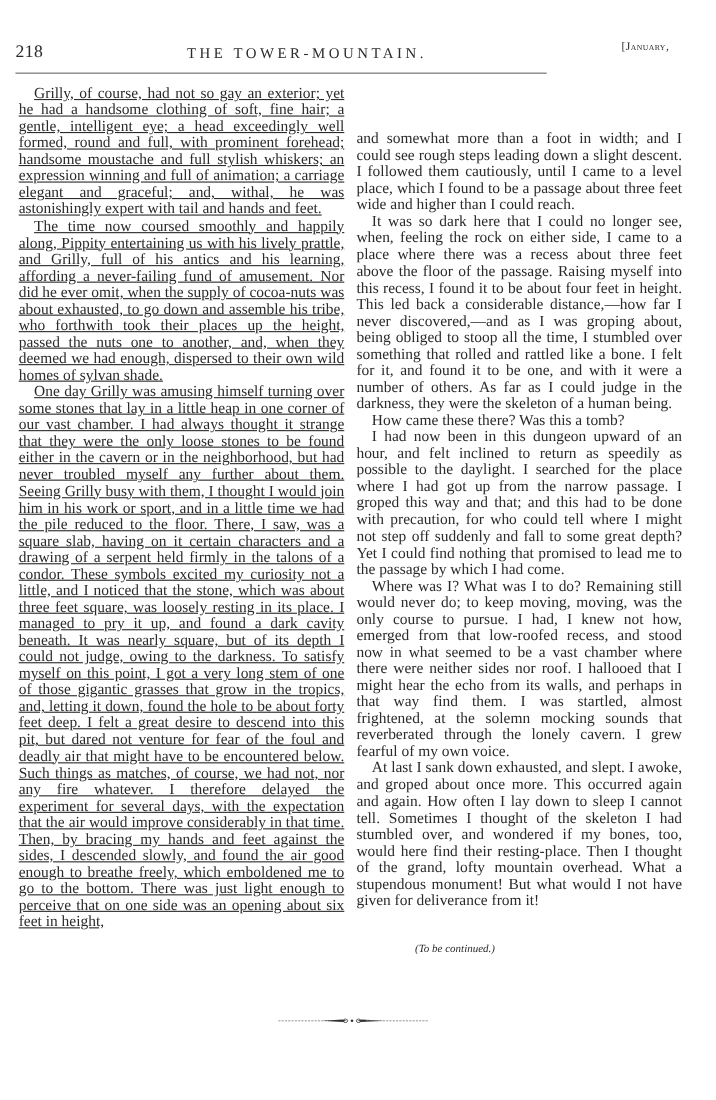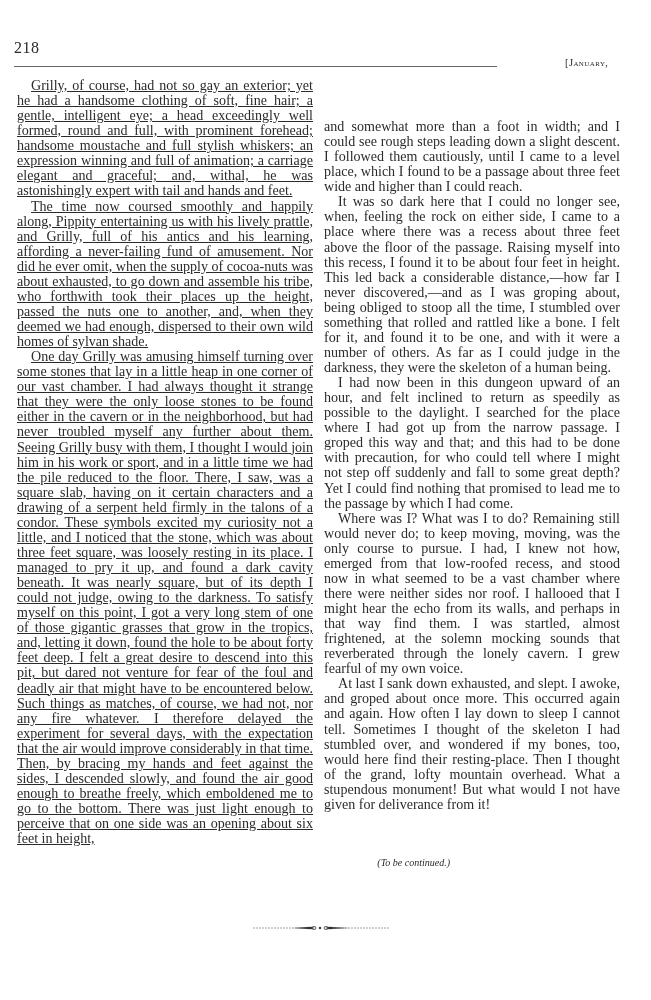--- a/index.html
+++ b/index.html
@@ -3,48 +3,50 @@
 <meta charset="utf-8">
 <style>
   html, body { margin: 0; padding: 0; }
   body {
     width: 651px; height: 1000px; background: #ffffff; position: relative; overflow: hidden;
     font-family: "Liberation Serif", "DejaVu Serif", serif; color: #2a2a2a;
   }
   .header { position: absolute; left: 14px; top: 39px; width: 483px; height: 20px; }
   .page-num { position: absolute; left: 0; top: 0; font-size: 16px; letter-spacing: 0.5px; }
   .running-title { position: absolute; left: 156px; top: 2px; font-size: 13.5px; letter-spacing: 3.2px; }
-  .running-month { position: absolute; left: 565px; top: 37px; font-size: 10.5px; font-variant: small-caps; letter-spacing: 0.4px; margin-top: 20px; }
+  .running-month { position: absolute; left: 565px; top: 37px; font-size: 10.5px; font-variant: small-caps; letter-spacing: 0.4px; }
   .rule { position: absolute; left: 14px; top: 66px; width: 483px; height: 1px; background: #666; }
   .col { position: absolute; top: 78px; width: 296px; font-size: 14.05px; line-height: 15.06px; text-align: justify; }
   .col.left { left: 17px; text-decoration: underline; }
   .col.right { left: 324px; }
   .col p { margin: 0; text-indent: 14px; }
   .col p.noindent { text-indent: 0; margin-top: 41px; }
   .cont { position: absolute; left: 200px; top: 857px; width: 250px; text-align: right; font-style: italic; font-size: 10px; }
   .ornament { position: absolute; left: 253px; top: 925px; width: 136px; height: 6px; }
 </style>
 </head>
 <body>
 
 <div class="header">
   <span class="page-num">218</span>
+  <span class="running-title">THE TOWER-MOUNTAIN.</span>
 </div>
 <span class="running-month">[January,</span>
 <div class="rule"></div>
 
 <div class="col left">
   <p>Grilly, of course, had not so gay an exterior; yet he had a handsome clothing of soft, fine hair; a gentle, intelligent eye; a head exceedingly well formed, round and full, with prominent forehead; handsome moustache and full stylish whiskers; an expression winning and full of animation; a carriage elegant and graceful; and, withal, he was astonishingly expert with tail and hands and feet.</p>
   <p>The time now coursed smoothly and happily along, Pippity entertaining us with his lively prattle, and Grilly, full of his antics and his learning, affording a never-failing fund of amusement. Nor did he ever omit, when the supply of cocoa-nuts was about exhausted, to go down and assemble his tribe, who forthwith took their places up the height, passed the nuts one to another, and, when they deemed we had enough, dispersed to their own wild homes of sylvan shade.</p>
   <p>One day Grilly was amusing himself turning over some stones that lay in a little heap in one corner of our vast chamber. I had always thought it strange that they were the only loose stones to be found either in the cavern or in the neighborhood, but had never troubled myself any further about them. Seeing Grilly busy with them, I thought I would join him in his work or sport, and in a little time we had the pile reduced to the floor. There, I saw, was a square slab, having on it certain characters and a drawing of a serpent held firmly in the talons of a condor. These symbols excited my curiosity not a little, and I noticed that the stone, which was about three feet square, was loosely resting in its place. I managed to pry it up, and found a dark cavity beneath. It was nearly square, but of its depth I could not judge, owing to the darkness. To satisfy myself on this point, I got a very long stem of one of those gigantic grasses that grow in the tropics, and, letting it down, found the hole to be about forty feet deep. I felt a great desire to descend into this pit, but dared not venture for fear of the foul and deadly air that might have to be encountered below. Such things as matches, of course, we had not, nor any fire whatever. I therefore delayed the experiment for several days, with the expectation that the air would improve considerably in that time. Then, by bracing my hands and feet against the sides, I descended slowly, and found the air good enough to breathe freely, which emboldened me to go to the bottom. There was just light enough to perceive that on one side was an opening about six feet in height,</p>
 </div>
 
 <div class="col right">
   <p class="noindent">and somewhat more than a foot in width; and I could see rough steps leading down a slight descent. I followed them cautiously, until I came to a level place, which I found to be a passage about three feet wide and higher than I could reach.</p>
   <p>It was so dark here that I could no longer see, when, feeling the rock on either side, I came to a place where there was a recess about three feet above the floor of the passage. Raising myself into this recess, I found it to be about four feet in height. This led back a considerable distance,—how far I never discovered,—and as I was groping about, being obliged to stoop all the time, I stumbled over something that rolled and rattled like a bone. I felt for it, and found it to be one, and with it were a number of others. As far as I could judge in the darkness, they were the skeleton of a human being.</p>
+  <p>How came these there? Was this a tomb?</p>
   <p>I had now been in this dungeon upward of an hour, and felt inclined to return as speedily as possible to the daylight. I searched for the place where I had got up from the narrow passage. I groped this way and that; and this had to be done with precaution, for who could tell where I might not step off suddenly and fall to some great depth? Yet I could find nothing that promised to lead me to the passage by which I had come.</p>
   <p>Where was I? What was I to do? Remaining still would never do; to keep moving, moving, was the only course to pursue. I had, I knew not how, emerged from that low-roofed recess, and stood now in what seemed to be a vast chamber where there were neither sides nor roof. I hallooed that I might hear the echo from its walls, and perhaps in that way find them. I was startled, almost frightened, at the solemn mocking sounds that reverberated through the lonely cavern. I grew fearful of my own voice.</p>
   <p>At last I sank down exhausted, and slept. I awoke, and groped about once more. This occurred again and again. How often I lay down to sleep I cannot tell. Sometimes I thought of the skeleton I had stumbled over, and wondered if my bones, too, would here find their resting-place. Then I thought of the grand, lofty mountain overhead. What a stupendous monument! But what would I not have given for deliverance from it!</p>
 </div>
 
 <div class="cont">(To be continued.)</div>
 
 <svg class="ornament" viewBox="0 0 136 6">
   <line x1="0" y1="3" x2="55" y2="3" stroke="#888" stroke-width="0.8" stroke-dasharray="2 1"></line>
   <path d="M40 3 L58 1.8 L62 3 L58 4.2 Z" fill="#333"></path>

